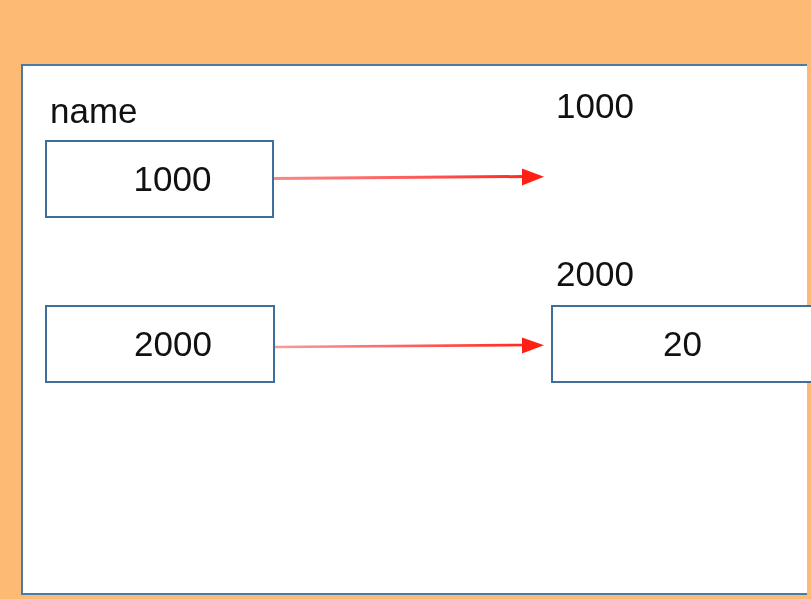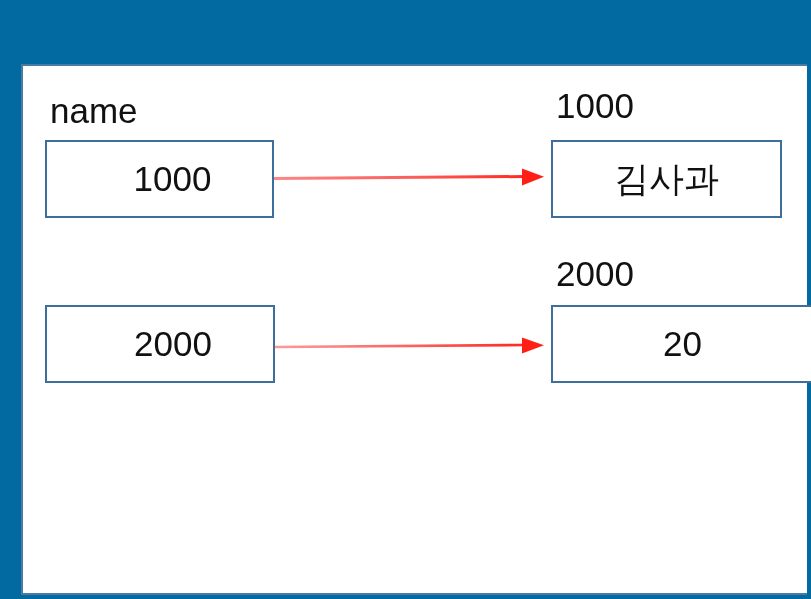--- a/index.html
+++ b/index.html
@@ -12,21 +12,21 @@
     width: 811px;
     height: 599px;
     overflow: hidden;
     font-family: "Liberation Sans", "DejaVu Sans", sans-serif;
   }
 
   #slide-root {
     position: relative;
     width: 811px;
     height: 599px;
-    background: #0369a1;
+    background: #fdba74;
   }
 
   
   #content-panel {
     position: absolute;
     left: 21px;
     top: 64px;
     width: 786px;
     height: 531px;
     background: #FFFFFF;
@@ -90,23 +90,20 @@
   <div id="content-panel">
 
     <div class="var-label" style="left:27px; top:27px;">name</div>
 
     <div class="mem-box ptr-box" style="left:22px; top:74px; width:229px; height:78px;">
       <span class="box-text">1000</span>
     </div>
 
     <div class="addr-label" style="left:533px; top:22px;">1000</div>
 
-    <div class="mem-box" style="left:528px; top:74px; width:231px; height:78px;">
-      <span class="box-text">김사과</span>
-    </div>
 
     <svg class="arrow-svg" style="left:249px; top:96px;" width="282" height="36" viewBox="0 0 282 36">
       <defs>
         <linearGradient id="arrowGrad1" x1="0" y1="0" x2="1" y2="0">
           <stop offset="0%" stop-color="#FB8886"></stop>
           <stop offset="55%" stop-color="#FC5E5C"></stop>
           <stop offset="100%" stop-color="#FF2A20"></stop>
         </linearGradient>
       </defs>
       <path d="M 2 16.5 L 253 14.5" stroke="url(#arrowGrad1)" stroke-width="3" fill="none"></path>

